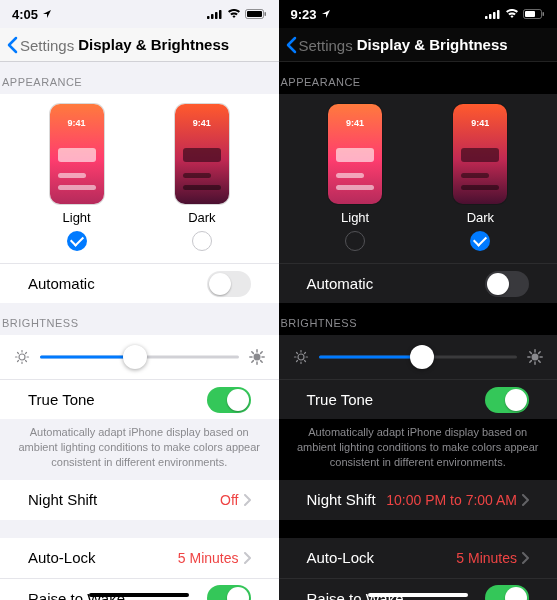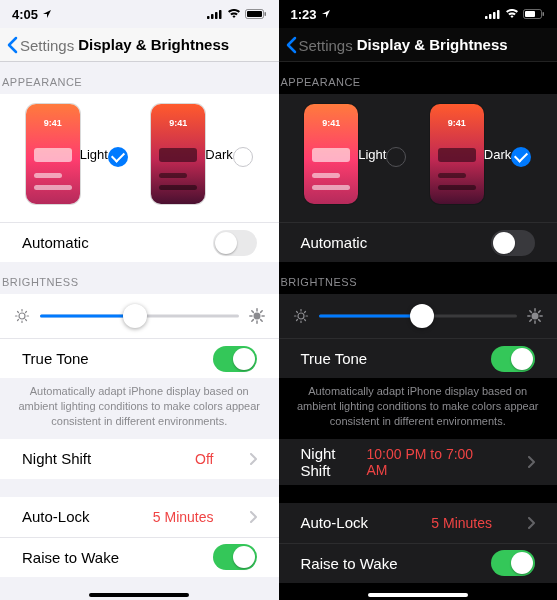--- a/index.html
+++ b/index.html
@@ -26,34 +26,34 @@
 
   
   .content { flex: 1; overflow: hidden; }
 
   
   .section-header { font-size: 11px; letter-spacing: 0.5px; padding: 14px 2px 6px; text-transform: uppercase; }
   .light .section-header { color: #8a8a8e; }
   .dark  .section-header { color: #8a8a8e; }
 
   
-  .cell { display: flex; align-items: center; min-height: 40px; padding: 6px 22px; font-size: 15px; gap: 31px; }
+  .cell { display: flex; align-items: center; min-height: 40px; padding: 6px 28px; font-size: 15px; }
   .light .cell { background: #fff; }
   .dark  .cell { background: #1c1c1e; }
   .light .sep { border-top: 1px solid #e5e5ea; }
   .dark  .sep { border-top: 1px solid #2c2c2e; }
   .cell .label { flex: 1; }
   .cell .value { color: #ef4444; font-size: 14px; margin-right: 4px; }
   .cell .chev-r { color: #c7c7cc; }
 
   
   .appearance-box { padding: 10px 14px 12px; display: flex; justify-content: space-around; }
   .light .appearance-box { background: #fff; }
   .dark  .appearance-box { background: #1c1c1e; }
-  .ap-option { display: flex; flex-direction: row; align-items: center; }
+  .ap-option { display: flex; flex-direction: column; align-items: center; }
   .preview { width: 54px; height: 100px; border-radius: 10px; position: relative; overflow: hidden; margin-bottom: 6px; box-shadow: 0 0 0 1px rgba(0,0,0,.15); }
   .preview.lightp { background: linear-gradient(180deg,#ff7a3d 0%,#ff3d6e 55%,#b52a5b 100%); }
   .preview.darkp  { background: linear-gradient(180deg,#ff5a2d 0%,#c22953 55%,#4a1030 100%); }
   .preview .ptime { position: absolute; top: 14px; left: 0; right: 0; text-align: center; font-size: 9px; color: #fff; font-weight: 600; }
   .preview .pwidget { position: absolute; top: 44px; left: 8px; right: 8px; height: 14px; border-radius: 3px; }
   .preview.lightp .pwidget { background: rgba(255,255,255,.6); }
   .preview.darkp  .pwidget { background: rgba(60,10,30,.7); }
   .preview .pbar1 { position: absolute; bottom: 26px; left: 8px; right: 18px; height: 5px; border-radius: 3px; }
   .preview .pbar2 { position: absolute; bottom: 14px; left: 8px; right: 8px; height: 5px; border-radius: 3px; }
   .preview.lightp .pbar1, .preview.lightp .pbar2 { background: rgba(255,255,255,.55); }
@@ -255,21 +255,21 @@
       <div class="toggle on">
           <div class="knob"></div>
         </div>
     </div>
   </div>
   <div class="home"></div>
 </div>
 
 <div class="phone dark">
   <div class="status">
-    <span class="time">1:23</span>
+    <span class="time">9:23</span>
     <span class="loc">
       <svg width="10" height="10" viewBox="0 0 10 10">
           <path d="M1 5 L9 1 L5 9 L5 5 Z" fill="currentColor"></path>
         </svg>
     </span>
     <span class="sp"></span>
     <span class="sig">
       <svg width="16" height="10" viewBox="0 0 16 10">
           <rect x="0" y="7" width="2.5" height="3" rx="0.7" fill="currentColor"></rect>
           <rect x="4" y="5" width="2.5" height="5" rx="0.7" fill="currentColor"></rect>

